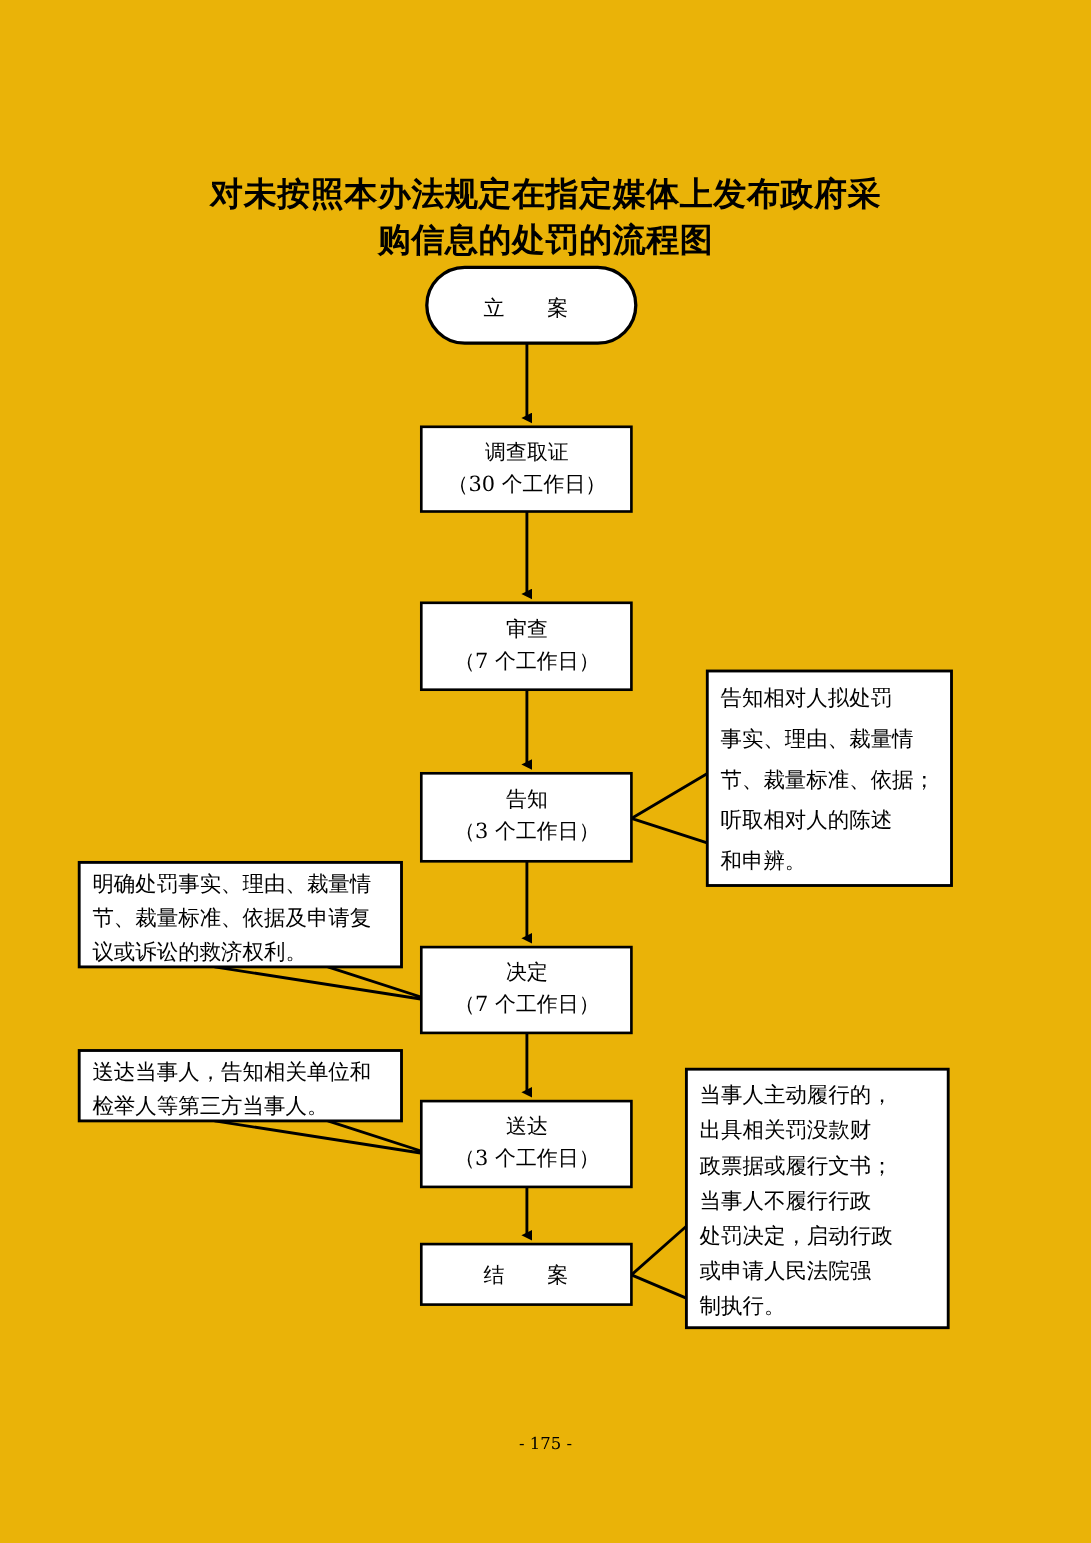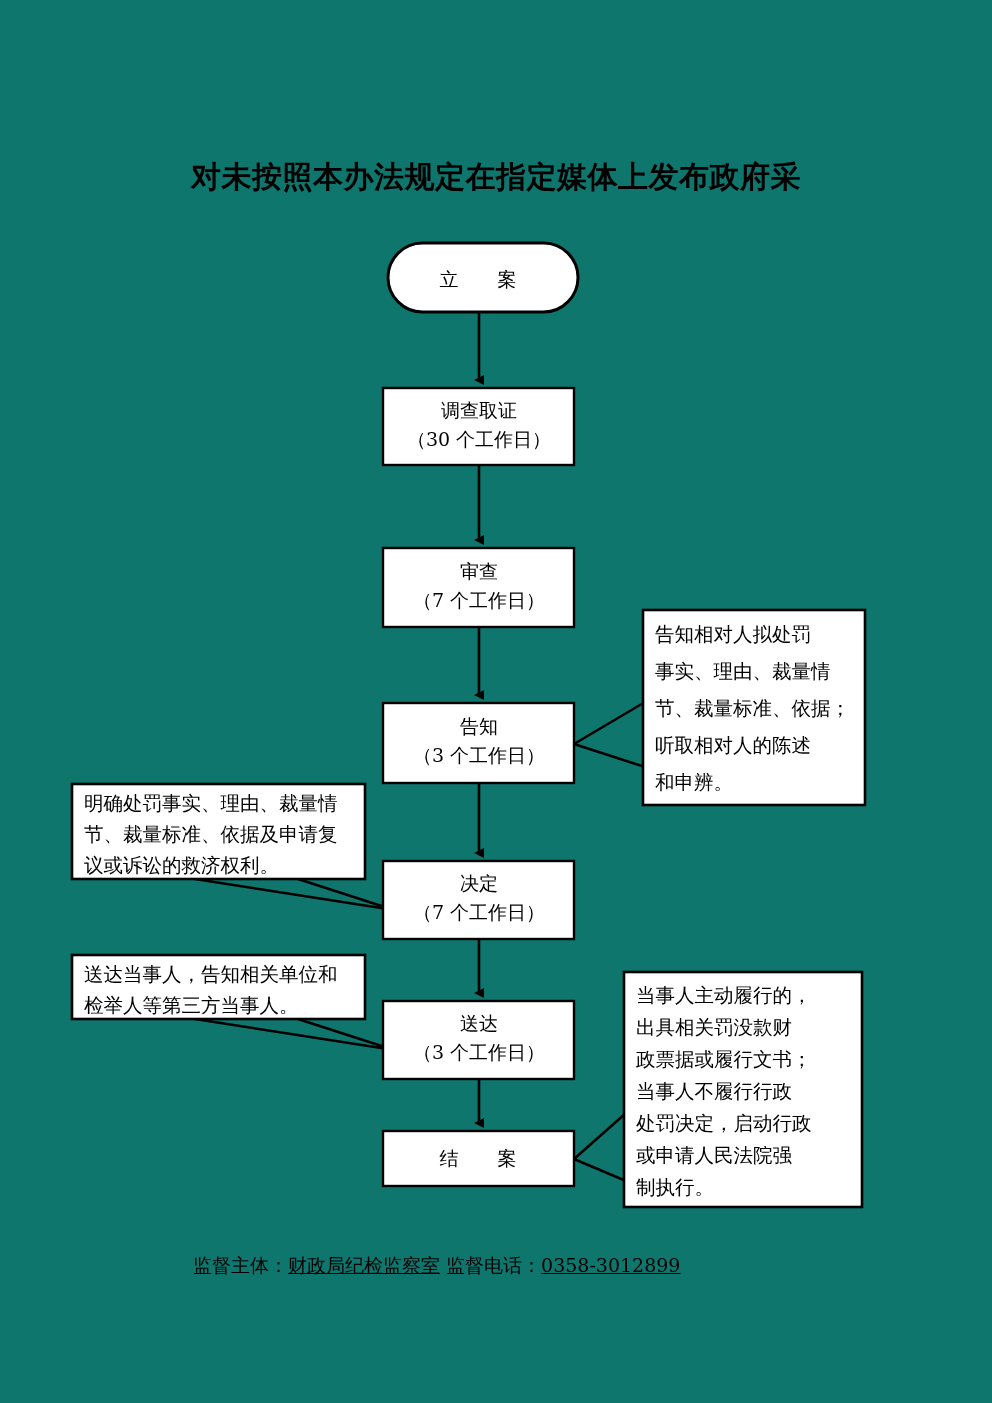--- a/index.html
+++ b/index.html
@@ -8,21 +8,21 @@
     background: #ffffff;
   }
   body {
     font-family: "DejaVu Sans", "Liberation Sans", sans-serif;
     color: #000000;
   }
   #page {
     position: relative;
     width: 992px;
     height: 1403px;
-    background: #0f766e;
+    background: #eab308;
     overflow: hidden;
   }
   #flow-svg {
     position: absolute;
     left: 0;
     top: 0;
     width: 992px;
     height: 1403px;
   }
   .doc-title {
@@ -75,20 +75,21 @@
     stroke: #000000;
   }
 </style>
 </head>
 <body>
 
 <div id="page">
 
   <div class="doc-title">
     <div>对未按照本办法规定在指定媒体上发布政府采</div>
+    <div>购信息的处罚的流程图</div>
   </div>
 
   <svg id="flow-svg" viewBox="0 0 992 1403">
     <defs>
       <marker id="arrowhead" markerWidth="10" markerHeight="10" refX="5" refY="5" orient="auto" markerUnits="userSpaceOnUse">
         <path d="M 0 0 L 10 0 L 5 10 Z" fill="#000000"></path>
       </marker>
     </defs>
 
     <g>
@@ -179,18 +180,16 @@
       <text class="note-text" x="636" y="1034">出具相关罚没款财</text>
       <text class="note-text" x="636" y="1066">政票据或履行文书；</text>
       <text class="note-text" x="636" y="1098">当事人不履行行政</text>
       <text class="note-text" x="636" y="1130">处罚决定，启动行政</text>
       <text class="note-text" x="636" y="1162">或申请人民法院强</text>
       <text class="note-text" x="636" y="1194">制执行。</text>
     </g>
   </svg>
 
 
-  <div class="footer-line" id="footer-2">
-    <span>监督主体：</span><span class="ul">财政局纪检监察室</span><span>&nbsp;</span><span>监督电话：</span><span class="ul">0358-3012899</span>
-  </div>
 
+  <div class="page-number">- 175 -</div>
 
 </div>
 
 </body></html>

